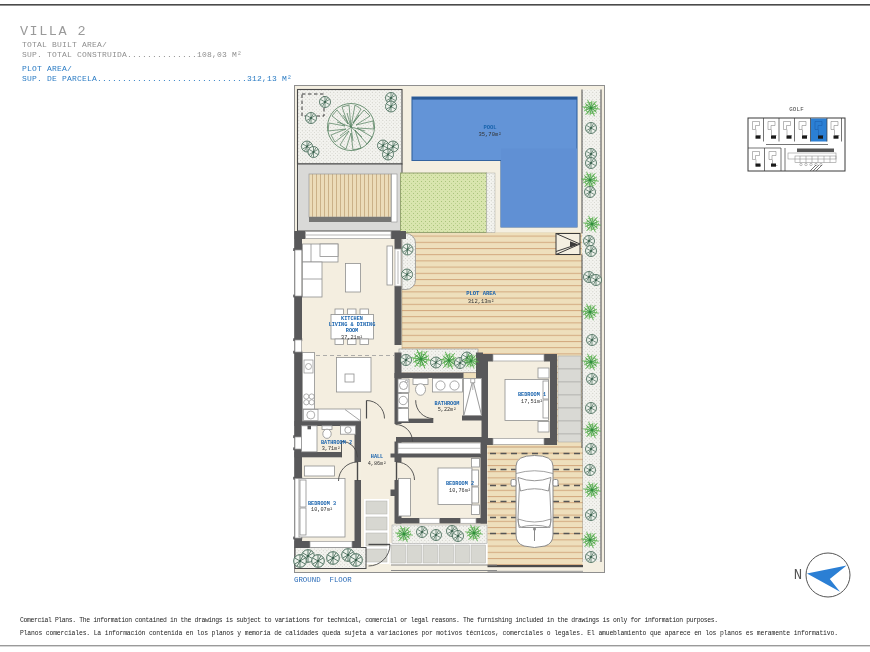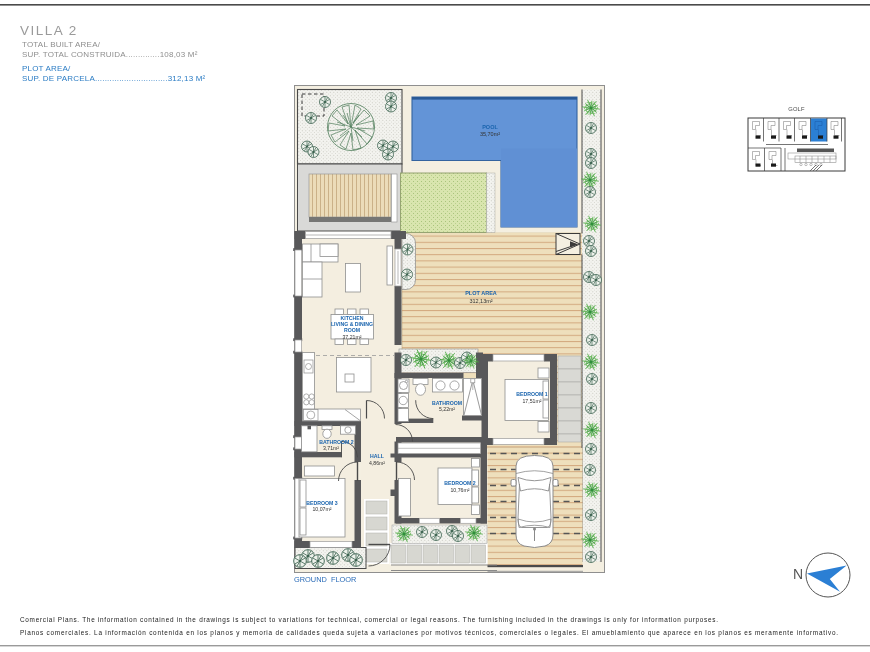--- a/index.html
+++ b/index.html
@@ -1,16 +1,16 @@
 <!DOCTYPE html>
 <html><head>
 <meta charset="utf-8">
 <style>
 html,body{margin:0;padding:0;background:#ffffff;}
-#page{position:relative;width:870px;height:652px;background:#be185d;overflow:hidden;font-family:Liberation Sans, sans-serif;}
+#page{position:relative;width:870px;height:652px;background:#be185d;overflow:hidden;font-family:Liberation Mono, monospace;}
 </style>
 </head>
 <body>
 <div id="page">
 <svg width="870" height="652" viewBox="0 0 870 652">
 <defs>
 <pattern id="stip" width="3.5" height="3.5" patternUnits="userSpaceOnUse">
   <rect width="3.5" height="3.5" fill="#f4f4f0"></rect>
   <rect x="0.8" y="0.8" width="1" height="1" fill="#c5c5bd"></rect>
   <rect x="2.6" y="2.6" width="0.9" height="0.9" fill="#d5d5cd"></rect>

